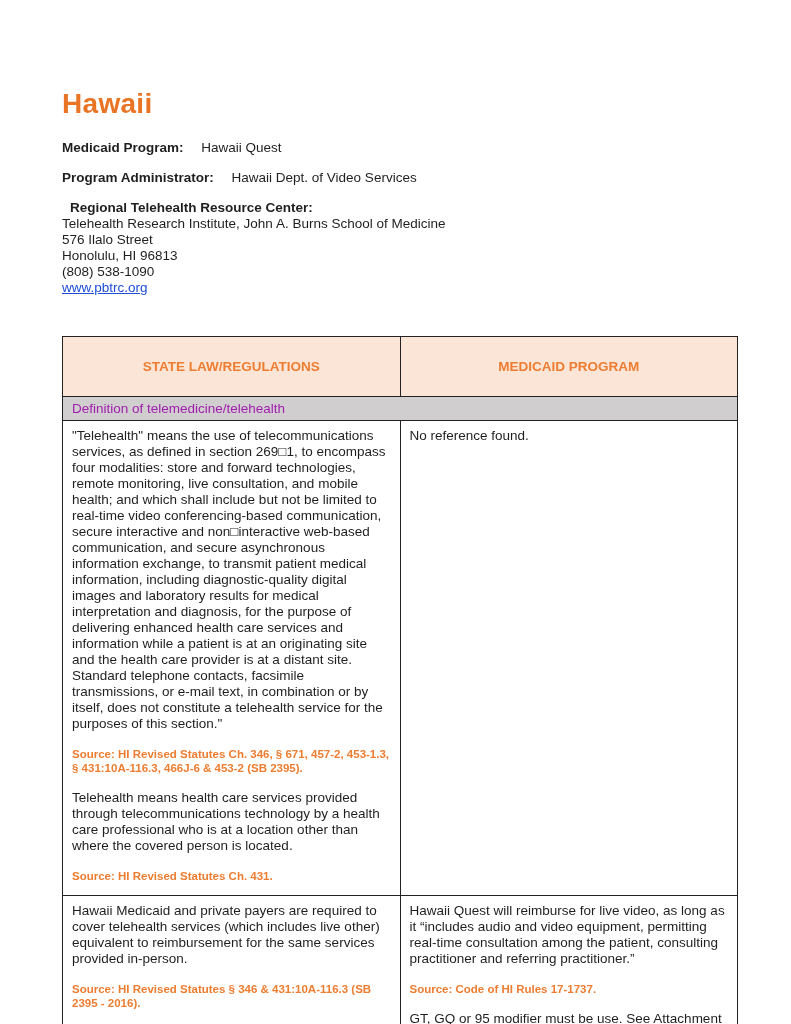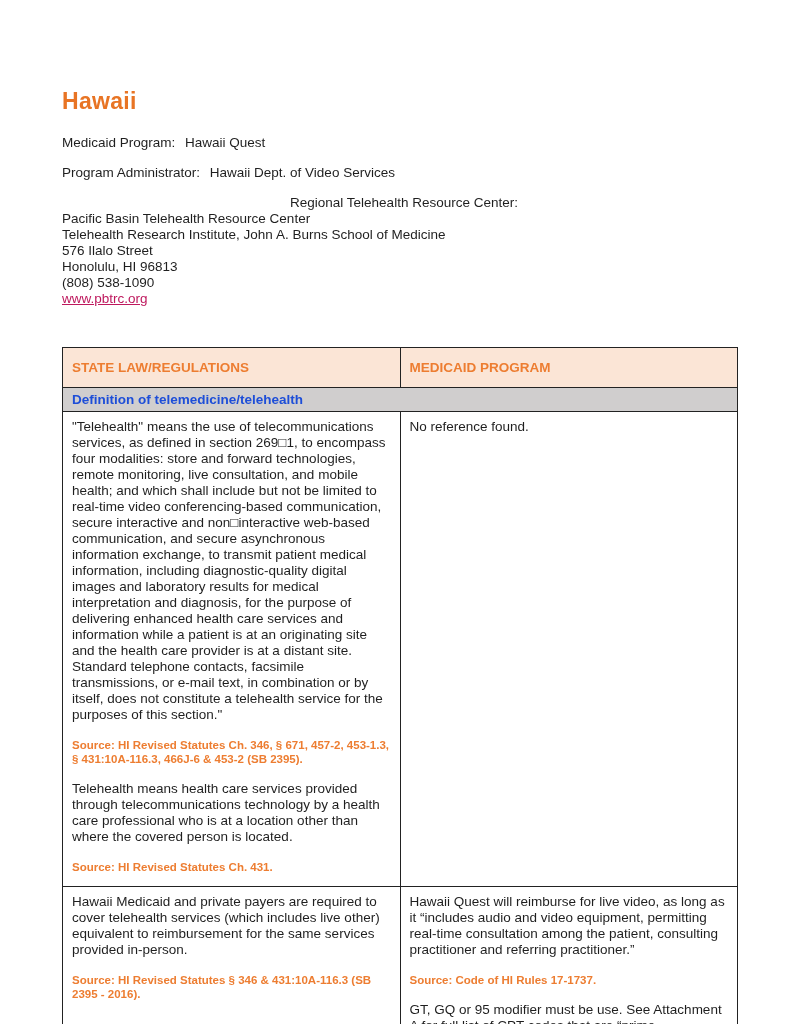--- a/index.html
+++ b/index.html
@@ -3,43 +3,43 @@
 <meta charset="utf-8">
 <style>
   html,body{margin:0;padding:0;background:#ffffff;}
   body{
     width:791px;height:1024px;overflow:hidden;
     font-family:"Liberation Sans","DejaVu Sans",sans-serif;
     color:#1f1f1f;position:relative;
   }
   .page{box-sizing:border-box;width:791px;padding:88px 53px 0 62px;}
   .doc-title{
-    color:#e87424;font-size:23px;font-weight:bold;
+    color:#e87424;font-size:28px;font-weight:bold;
     margin:0 0 20px 0;letter-spacing:0.3px;
   }
   .meta-line{font-size:13.5px;line-height:16px;margin:0 0 14px 0;}
-  .meta-label{font-weight:normal;text-align:center;}
-  .meta-value{margin-left:6px;}
+  .meta-label{font-weight:bold;}
+  .meta-value{margin-left:14px;}
   .rtrc{font-size:13.5px;line-height:16px;margin:0;}
   .rtrc .meta-label{display:block;padding-left:8px;}
   .addr-line{display:block;}
-  .site-link{color:#be185d;text-decoration:underline;cursor:pointer;}
+  .site-link{color:#1d4ed8;text-decoration:underline;cursor:pointer;}
   table.law-table{
     width:676px;border-collapse:collapse;margin-top:40px;
     table-layout:fixed;
   }
   table.law-table th, table.law-table td{
     border:1px solid #222222;
   }
   th.colhead{
     background:#fbe5d6;color:#ed7d31;font-size:13.5px;
-    text-align:left;padding:12px 9px;font-weight:bold;width:50%;
+    text-align:center;padding:22px 9px;font-weight:bold;width:50%;
   }
   td.band{
-    background:#d0cece;color:#1d4ed8;font-weight:bold;
+    background:#d0cece;color:#a21caf;font-weight:normal;
     font-size:13.5px;padding:4px 9px;
   }
   td.cell{
     vertical-align:top;padding:7px 9px 12px 9px;
     font-size:13.5px;line-height:16px;
   }
   .blk{margin:0;}
   .blk + .blk{margin-top:15px;}
   .src{
     color:#ed7d31;font-weight:bold;
@@ -58,21 +58,20 @@
     <span class="meta-value">Hawaii Quest</span>
   </p>
 
   <p class="meta-line">
     <span class="meta-label">Program Administrator:</span>
     <span class="meta-value">Hawaii Dept. of Video Services</span>
   </p>
 
   <div class="rtrc">
     <span class="meta-label">Regional Telehealth Resource Center:</span>
-    <span class="addr-line">Pacific Basin Telehealth Resource Center</span>
     <span class="addr-line">Telehealth Research Institute, John A. Burns School of Medicine</span>
     <span class="addr-line">576 Ilalo Street</span>
     <span class="addr-line">Honolulu, HI 96813</span>
     <span class="addr-line">(808) 538-1090</span>
     <span class="addr-line"><a class="site-link">www.pbtrc.org</a></span>
   </div>
 
   <table class="law-table">
     <tbody>
       <tr>

